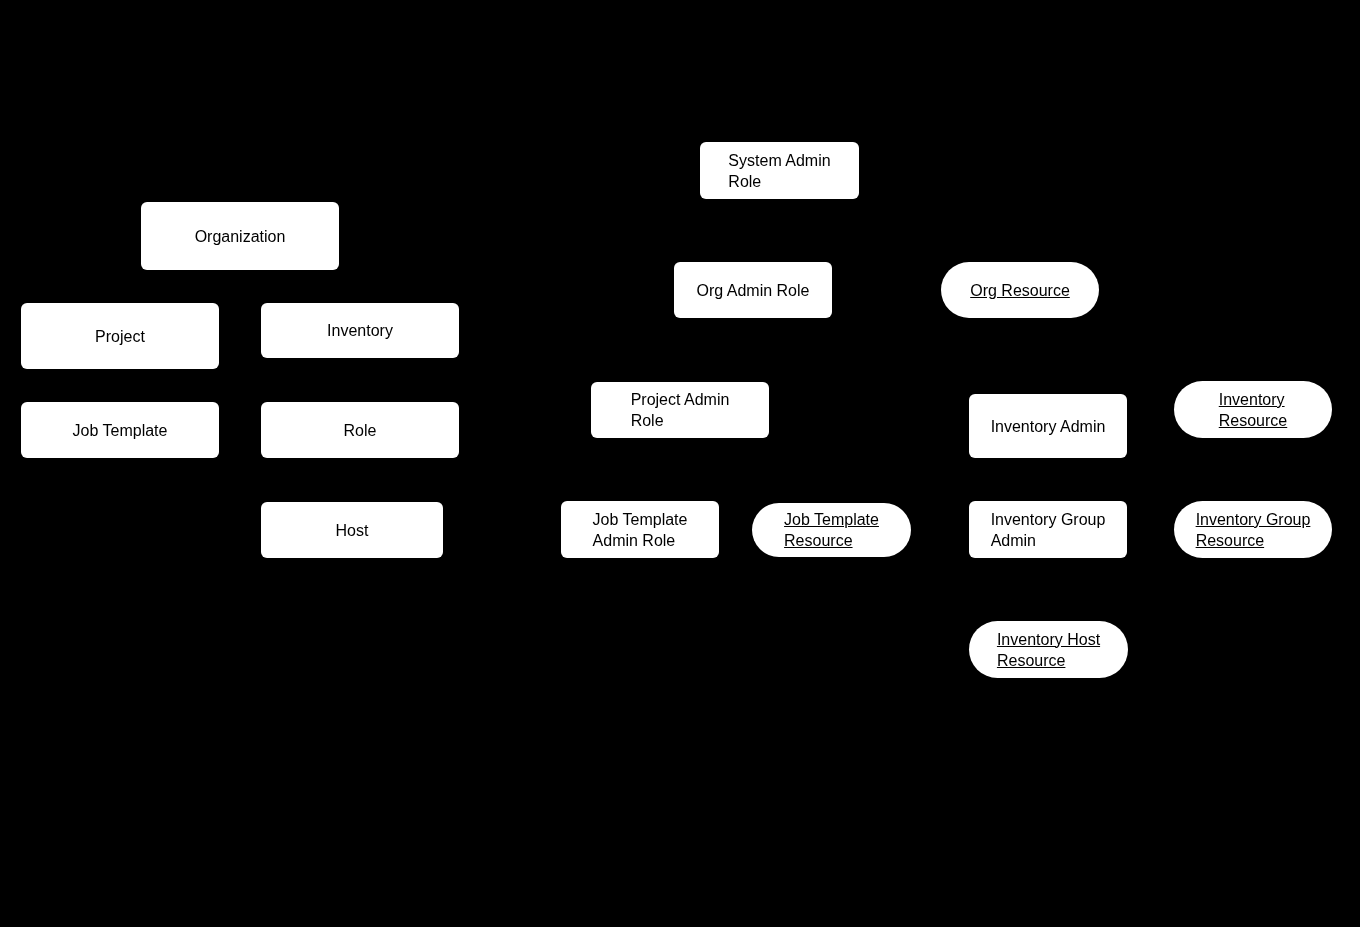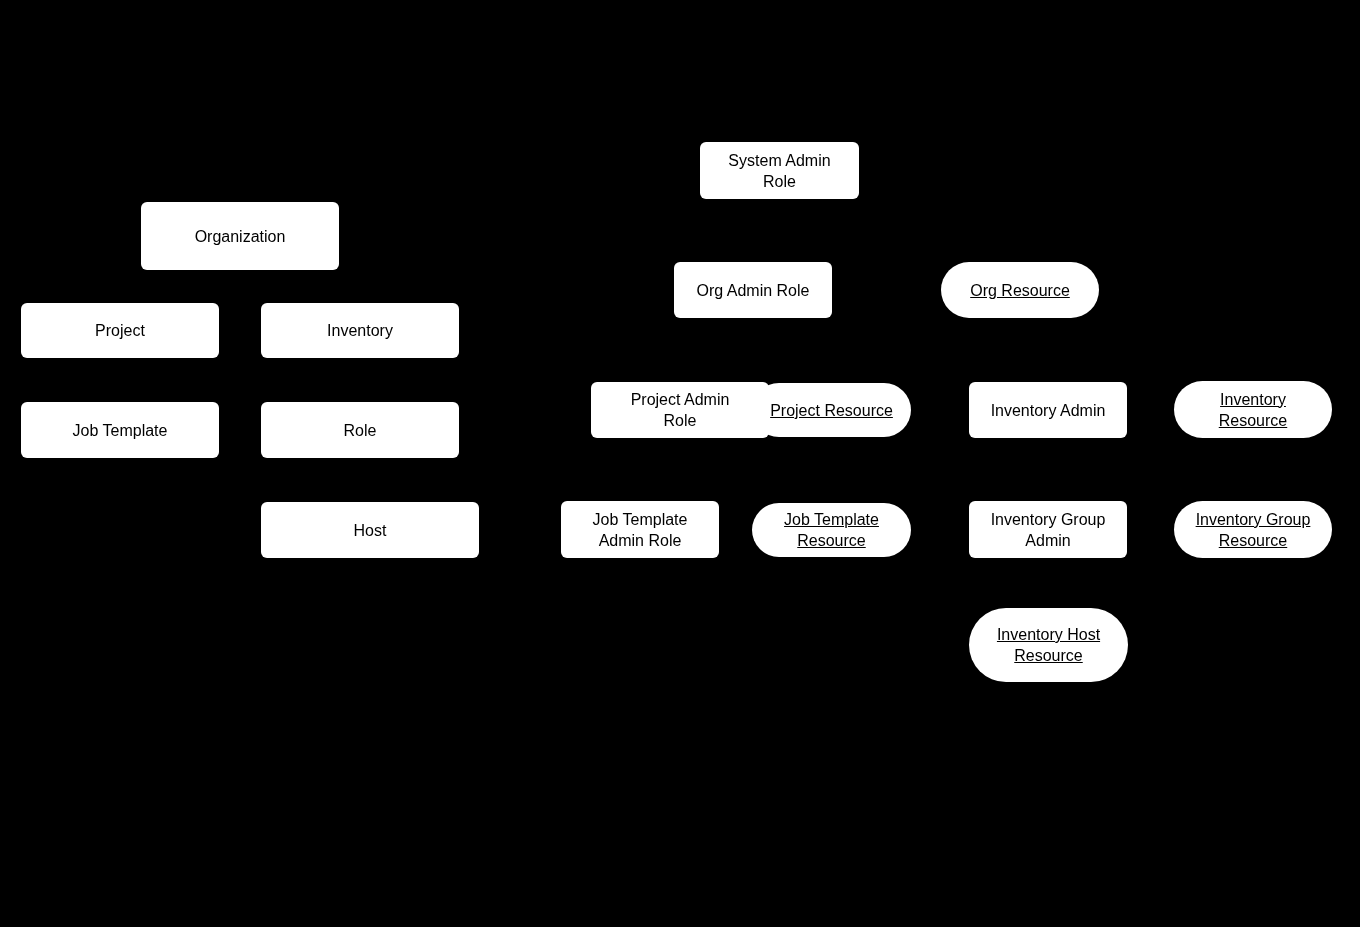--- a/index.html
+++ b/index.html
@@ -16,59 +16,58 @@
       background: #000000;
       font-family: "Liberation Sans", sans-serif;
     }
     .node {
       position: absolute;
       background: #ffffff;
       color: #000000;
       display: flex;
       align-items: center;
       justify-content: center;
-      text-align: center;
+      text-align: left;
       font-size: 16px;
       line-height: 21px;
       white-space: pre-line;
       padding: 0 4px;
       overflow: hidden;
     }
     .rect { border-radius: 6px; }
     .pill { border-radius: 999px; text-decoration: underline; }
   </style>
 </head>
 <body>
 
 <div class="canvas">
 
   <div class="node rect" style="left:141px;top:202px;width:198px;height:68px">Organization</div>
-  <div class="node rect" style="left:21px;top:303px;width:198px;height:55px">Project</div>
+  <div class="node rect" style="left:21px;top:303px;width:198px;height:66px">Project</div>
   <div class="node rect" style="left:261px;top:303px;width:198px;height:55px">Inventory</div>
   <div class="node rect" style="left:21px;top:402px;width:198px;height:56px">Job Template</div>
   <div class="node rect" style="left:261px;top:402px;width:198px;height:56px">Role</div>
-  <div class="node rect" style="left:261px;top:502px;width:218px;height:56px">Host</div>
+  <div class="node rect" style="left:261px;top:502px;width:182px;height:56px">Host</div>
 
   <div class="node rect" style="left:700px;top:142px;width:159px;height:57px">System Admin
 Role</div>
   <div class="node rect" style="left:674px;top:262px;width:158px;height:56px">Org Admin Role</div>
   <div class="node pill" style="left:941px;top:262px;width:158px;height:56px">Org Resource</div>
 
   <div class="node rect" style="left:591px;top:382px;width:178px;height:56px">Project Admin
 Role</div>
-  <div class="node pill" style="left:752px;top:383px;width:159px;height:54px">Project Resource</div>
-  <div class="node rect" style="left:969px;top:382px;width:158px;height:56px">Inventory Admin</div>
+  <div class="node rect" style="left:969px;top:394px;width:158px;height:64px">Inventory Admin</div>
   <div class="node pill" style="left:1174px;top:381px;width:158px;height:57px">Inventory
 Resource</div>
 
   <div class="node rect" style="left:561px;top:501px;width:158px;height:57px">Job Template
 Admin Role</div>
   <div class="node pill" style="left:752px;top:503px;width:159px;height:54px">Job Template
 Resource</div>
   <div class="node rect" style="left:969px;top:501px;width:158px;height:57px">Inventory Group
 Admin</div>
   <div class="node pill" style="left:1174px;top:501px;width:158px;height:57px">Inventory Group
 Resource</div>
 
-  <div class="node pill" style="left:969px;top:608px;width:159px;height:74px">Inventory Host
+  <div class="node pill" style="left:969px;top:621px;width:159px;height:57px">Inventory Host
 Resource</div>
 
 </div>
 
 </body></html>

